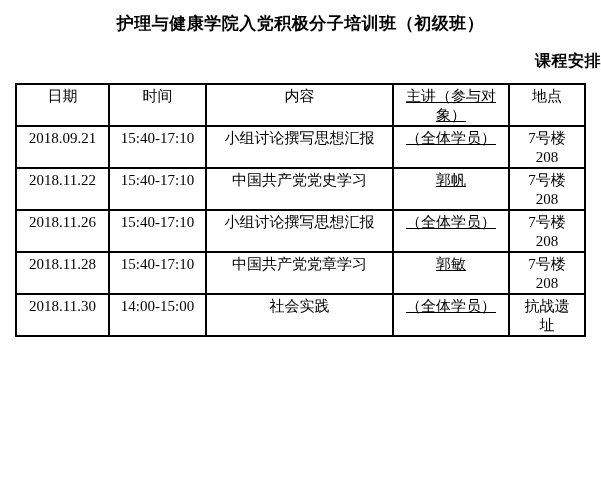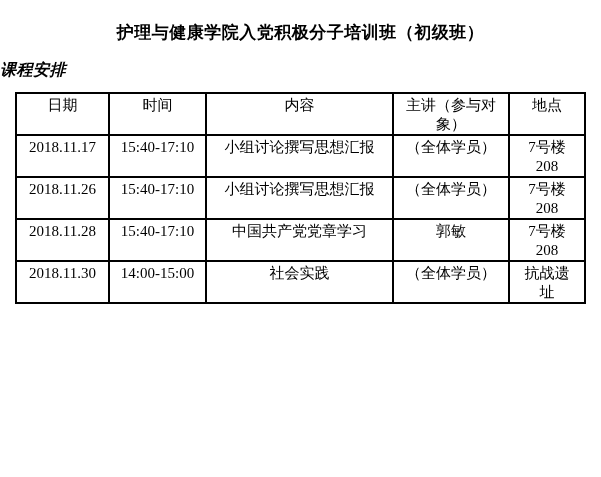--- a/index.html
+++ b/index.html
@@ -11,35 +11,34 @@
     width: 601px;
     height: 477px;
     background: #ffffff;
     color: #000000;
     font-family: "Liberation Serif", "DejaVu Serif", serif;
     box-sizing: border-box;
     padding-top: 13px;
     overflow: hidden;
   }
   .doc-title {
-    margin: 9px;
+    margin: 0;
     text-align: center;
     font-size: 17px;
     line-height: 22px;
     font-weight: bold;
     letter-spacing: 0.5px;
   }
   .doc-subtitle {
-    margin: 15px 12px 11px 0;
-    text-align: left;
+    margin: 15px 0 11px 0;
+    text-align: right;
     font-size: 16px;
     line-height: 22px;
     font-weight: bold;
     letter-spacing: 0.5px;
-    font-style: italic;
   }
   table.schedule {
     border-collapse: collapse;
     table-layout: fixed;
     margin: 0 auto;
     width: 569px;
     font-size: 15px;
   }
   table.schedule th,
   table.schedule td {
@@ -52,20 +51,21 @@
     overflow: hidden;
     word-break: normal;
   }
   table.schedule thead tr { height: 40px; margin-top: 16px; }
   table.schedule tbody tr { height: 42px; }
   
   table.schedule th.col-speaker,
   table.schedule td.col-speaker {
     padding-left: 9px;
     padding-right: 9px;
+    text-decoration: underline;
   }
   
   table.schedule th.col-location,
   table.schedule td.col-location {
     padding-left: 8px;
     padding-right: 8px;
   }
 </style>
 </head>
 <body>
@@ -86,24 +86,31 @@
       <tr>
           <th class="col-date">日期</th>
           <th class="col-time">时间</th>
           <th class="col-content">内容</th>
           <th class="col-speaker">主讲（参与对象）</th>
           <th class="col-location">地点</th>
         </tr>
     </thead>
     <tbody>
         <tr>
-          <td class="col-date">2018.11.17</td>
+          <td class="col-date">2018.09.21</td>
           <td class="col-time">15:40-17:10</td>
           <td class="col-content">小组讨论撰写思想汇报</td>
           <td class="col-speaker">（全体学员）</td>
+          <td class="col-location">7号楼 208</td>
+        </tr>
+        <tr>
+          <td class="col-date">2018.11.22</td>
+          <td class="col-time">15:40-17:10</td>
+          <td class="col-content">中国共产党党史学习</td>
+          <td class="col-speaker">郭帆</td>
           <td class="col-location">7号楼 208</td>
         </tr>
         <tr>
           <td class="col-date">2018.11.26</td>
           <td class="col-time">15:40-17:10</td>
           <td class="col-content">小组讨论撰写思想汇报</td>
           <td class="col-speaker">（全体学员）</td>
           <td class="col-location">7号楼 208</td>
         </tr>
         <tr>

